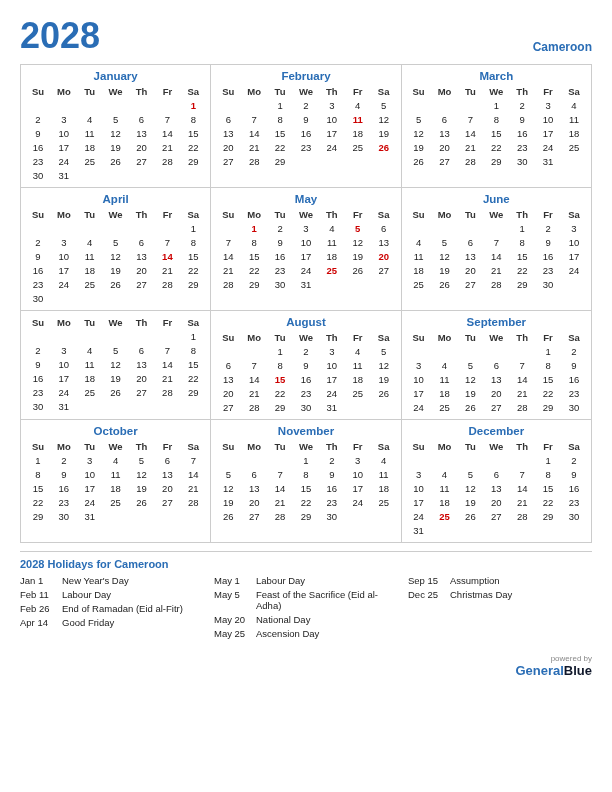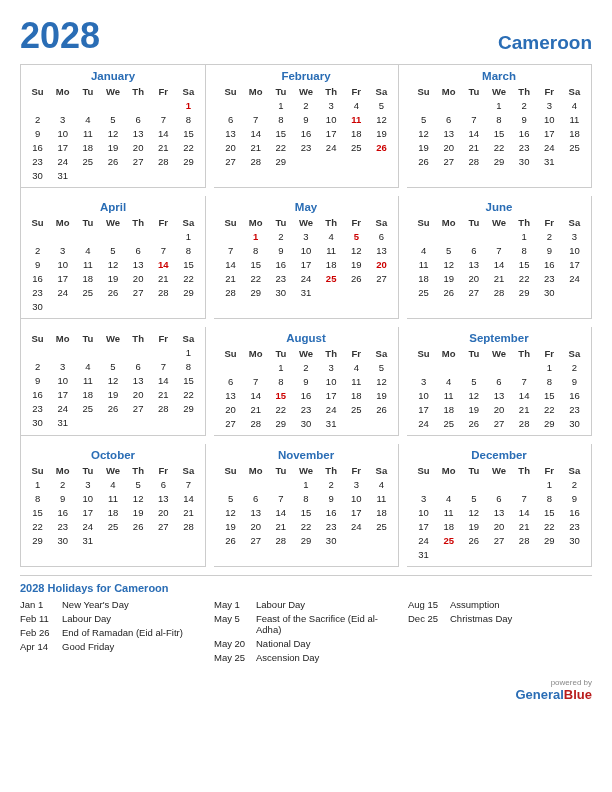--- a/index.html
+++ b/index.html
@@ -23,28 +23,28 @@
       align-items: flex-end;
       margin-bottom: 10px;
     }
     .year-title {
       font-size: 36px;
       font-weight: bold;
       color: #2a6db5;
       line-height: 1;
     }
     .country-title {
-      font-size: 19px;
+      font-size: 12px;
       color: #2a6db5;
       font-weight: bold;
     }
     .calendars-grid {
       display: grid;
       grid-template-columns: repeat(3, 1fr);
-      gap: 8px;
+      gap: 0;
       border-top: 1px solid #ccc;
       border-left: 1px solid #ccc;
     }
     .month-block {
       border-right: 1px solid #ccc;
       border-bottom: 1px solid #ccc;
       padding: 5px 4px 5px 4px;
       background: #fff;
     }
     .month-name {
@@ -960,30 +960,30 @@
             <span class="holiday-date">May 20</span>
             <span class="holiday-name">National Day</span>
           </div>
           <div class="holiday-item">
             <span class="holiday-date">May 25</span>
             <span class="holiday-name">Ascension Day</span>
           </div>
         </div>
         <div>
           <div class="holiday-item">
-            <span class="holiday-date">Aug 15</span>
+            <span class="holiday-date">Sep 15</span>
             <span class="holiday-name">Assumption</span>
           </div>
           <div class="holiday-item">
             <span class="holiday-date">Dec 25</span>
             <span class="holiday-name">Christmas Day</span>
           </div>
         </div>
       </div>
   </div>
 
   <div class="footer">
     <div class="footer-powered">powered by</div>
     <div class="footer-brand">
-      <span>General</span><span style="color:#b91c1c">Blue</span>
+      <span>General</span><span style="color:#0f172a">Blue</span>
     </div>
   </div>
 </div>
 
 </body></html>

